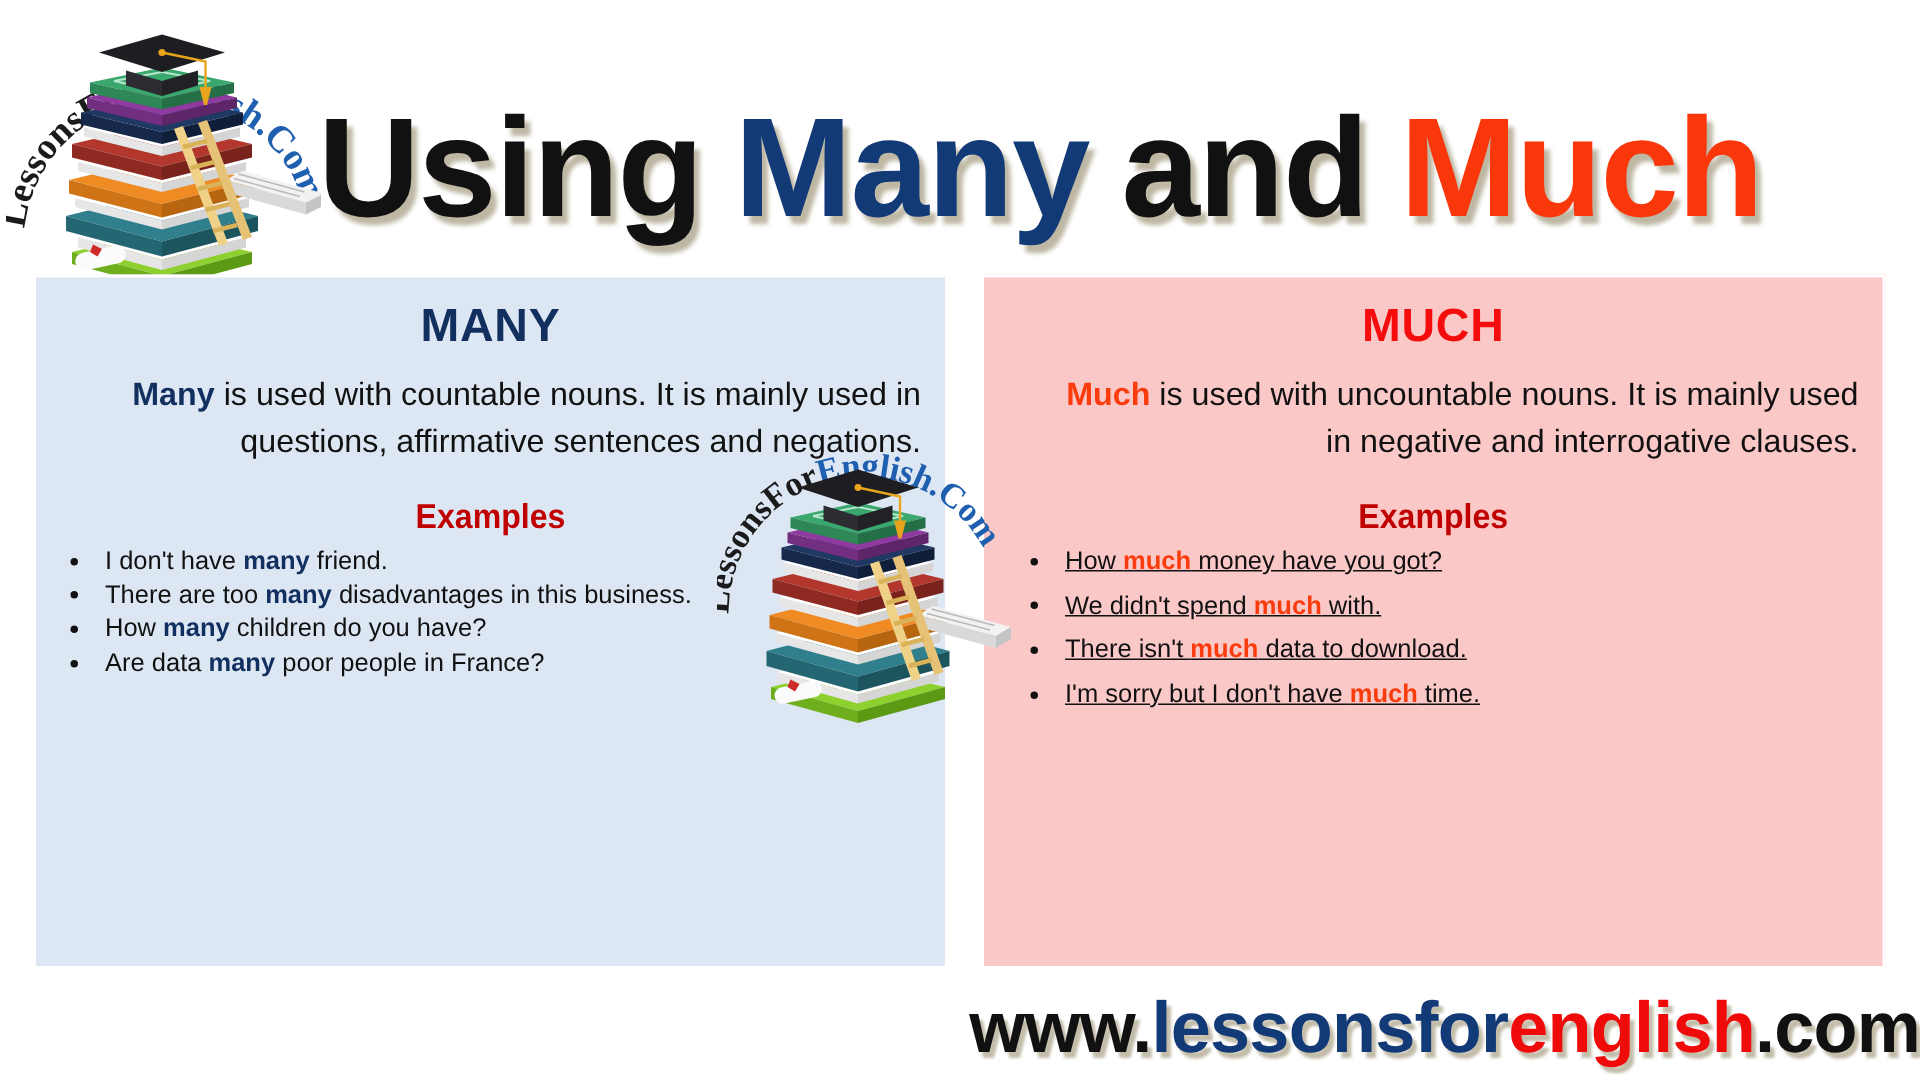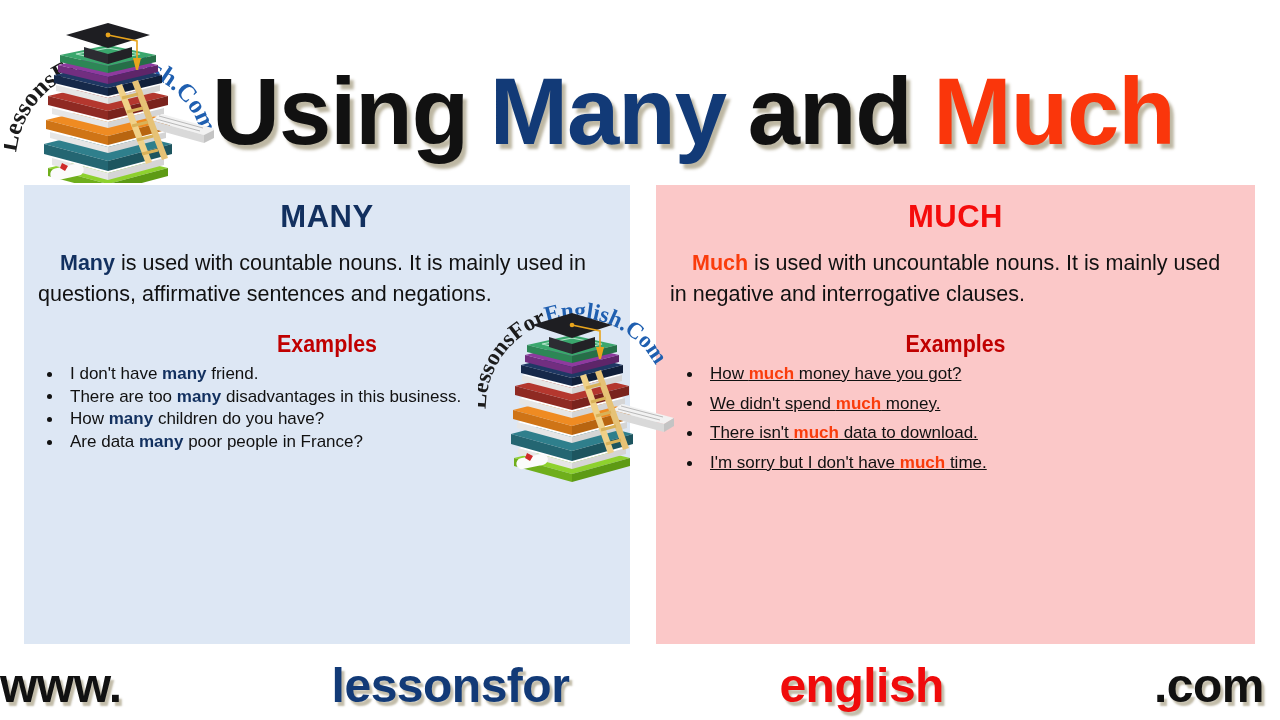--- a/index.html
+++ b/index.html
@@ -42,21 +42,21 @@
 
   .card-head{
     text-align:center; font-weight:bold; font-size:31px;
     letter-spacing:.5px; margin-top:14px;
   }
   .head-many{ color:#12305f; }
   .head-much{ color:#f50c0c; }
 
   .card-body{
     font-size:21.5px; line-height:1.42; color:#111;
-    padding:0 16px 0 14px; margin-top:13px;
+    padding:0 16px 0 14px; margin-top:13px;text-align:right;
   }
   .card-body .lead-indent{ display:inline-block; width:22px; }
   .kw-navy{ color:#12305f; font-weight:bold; }
   .kw-red { color:#fa3c0c; font-weight:bold; }
 
   .examples-head{
     text-align:center; font-weight:bold; font-size:23px;
     color:#c00000; margin-top:22px;
     font-family:"Liberation Sans Narrow","Liberation Sans",sans-serif;
     transform:scaleX(.93); transform-origin:center;
@@ -70,22 +70,22 @@
   ul.ex li .bullet{
     position:absolute; left:17px; top:.52em;
     width:5px; height:5px; border-radius:50%; background:#111;
   }
   .card-much ul.ex li{ padding-left:48px; }
   .card-much ul.ex li .bullet{ left:25px; }
   .card-much ul.ex li{ margin-bottom:7px;text-decoration:underline; }
 
   
   .footer{
-    position:absolute; left:0; right:16px; top:655px; height:60px;
-    display:flex; align-items:center; justify-content:space-between;
+    position:absolute; left:0; right:0; top:655px; height:60px;
+    display:flex; align-items:center; justify-content:flex-end;
     white-space:nowrap;
     font-weight:bold; font-size:48px; letter-spacing:-.5px;
     text-shadow:3px 4px 2px rgba(95,80,30,.38);
   }
   .f-black{ color:#111; }
   .f-navy { color:#123a77; }
   .f-red  { color:#f00b0b; }
 
   
   .wm{ position:absolute; left:478px; top:292px; width:196px; height:196px; pointer-events:none; }
@@ -243,21 +243,21 @@
     <div class="card-head head-much">MUCH</div>
 
     <p class="card-body">
       <span class="lead-indent"></span><span class="kw-red">Much</span><span> is used with uncountable nouns. It is mainly used in negative and interrogative clauses.</span>
     </p>
 
     <div class="examples-head">Examples</div>
 
     <ul class="ex">
       <li><span class="bullet"></span><span>How </span><span class="kw-red">much</span><span> money have you got?</span></li>
-      <li><span class="bullet"></span><span>We didn't spend </span><span class="kw-red">much</span><span> money.</span></li>
+      <li><span class="bullet"></span><span>We didn't spend </span><span class="kw-red">much</span><span> with.</span></li>
       <li><span class="bullet"></span><span>There isn't </span><span class="kw-red">much</span><span> data to download.</span></li>
       <li><span class="bullet"></span><span>I'm sorry but I don't have </span><span class="kw-red">much</span><span> time.</span></li>
     </ul>
   </section>
 
   <div class="wm">
     <svg viewBox="0 0 196 196" width="196" height="196">
       <defs>
           <path id="arcpathB" d="M 8,120 A 88,88 0 0 1 188,112" fill="none"></path>
         </defs>

